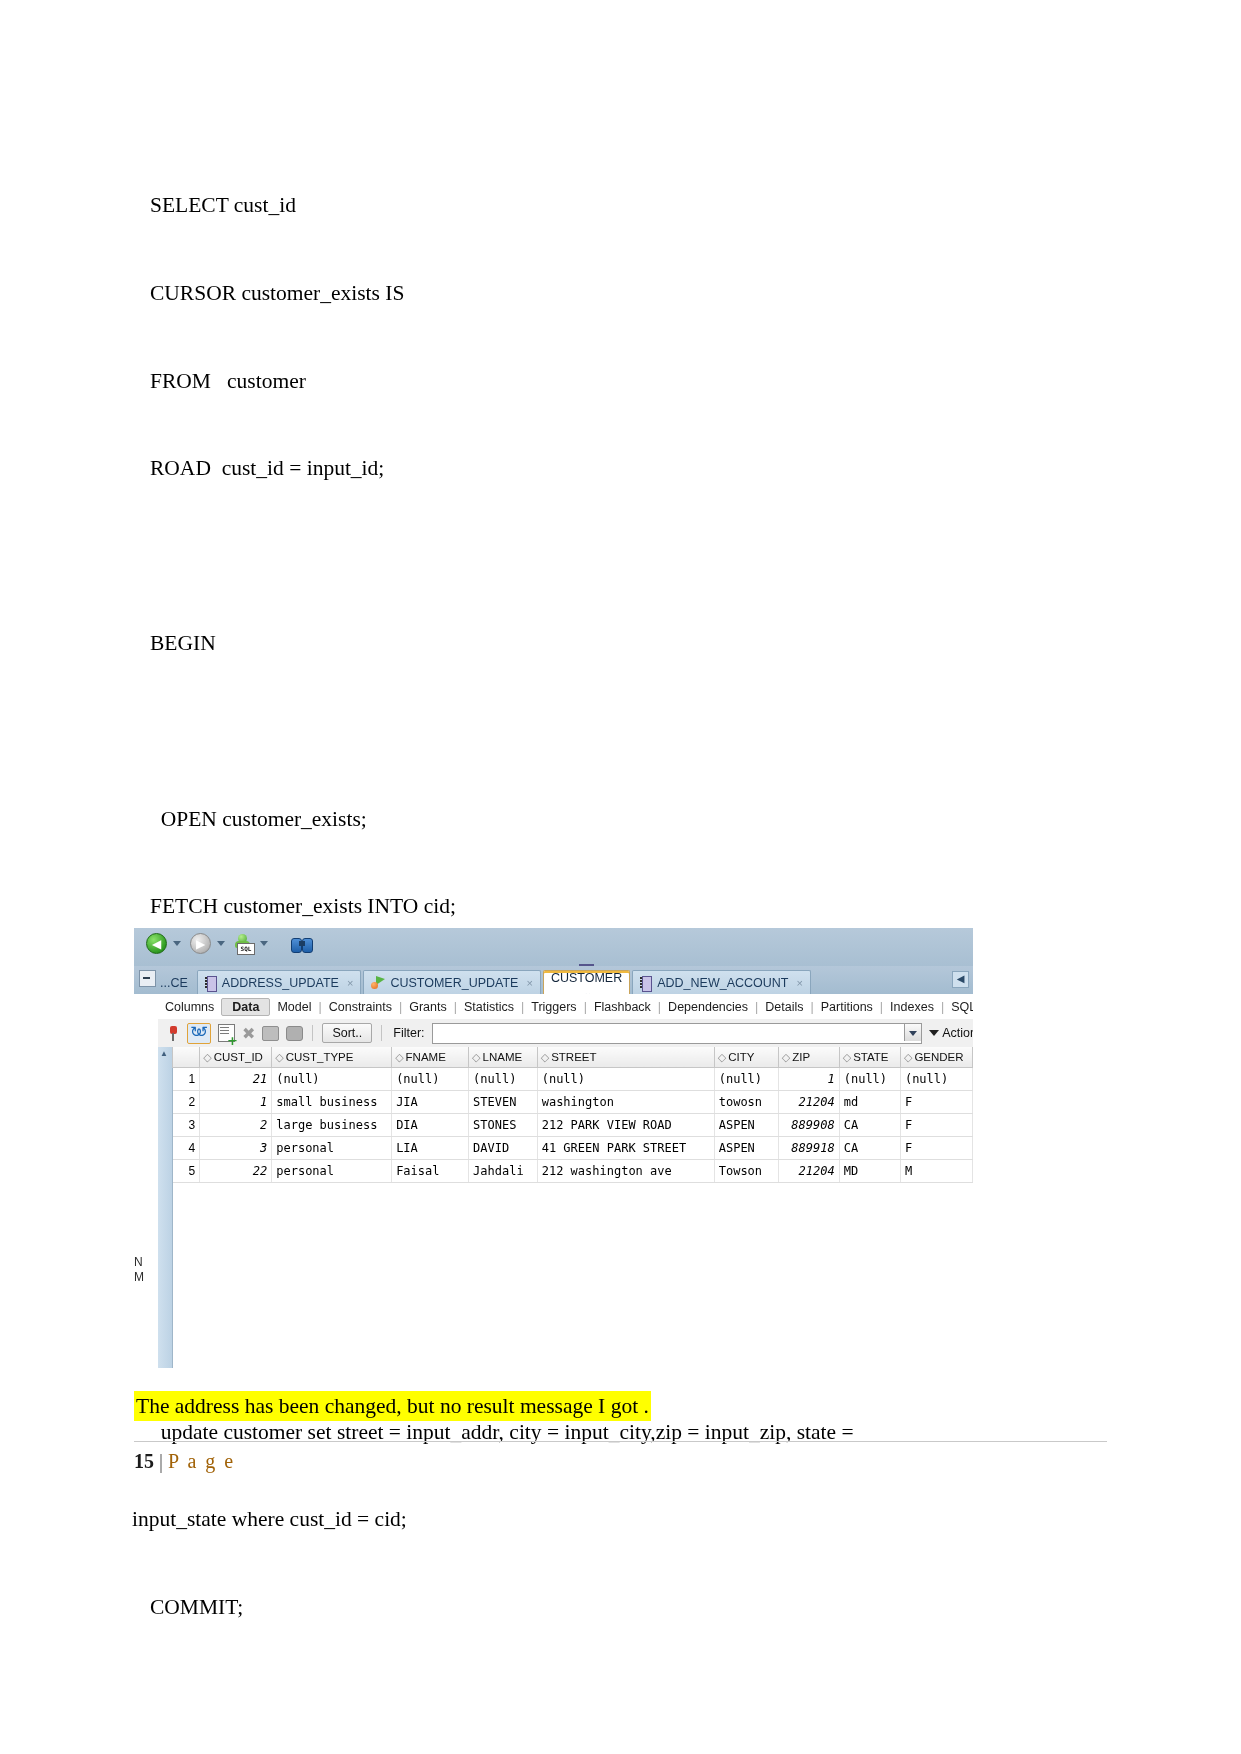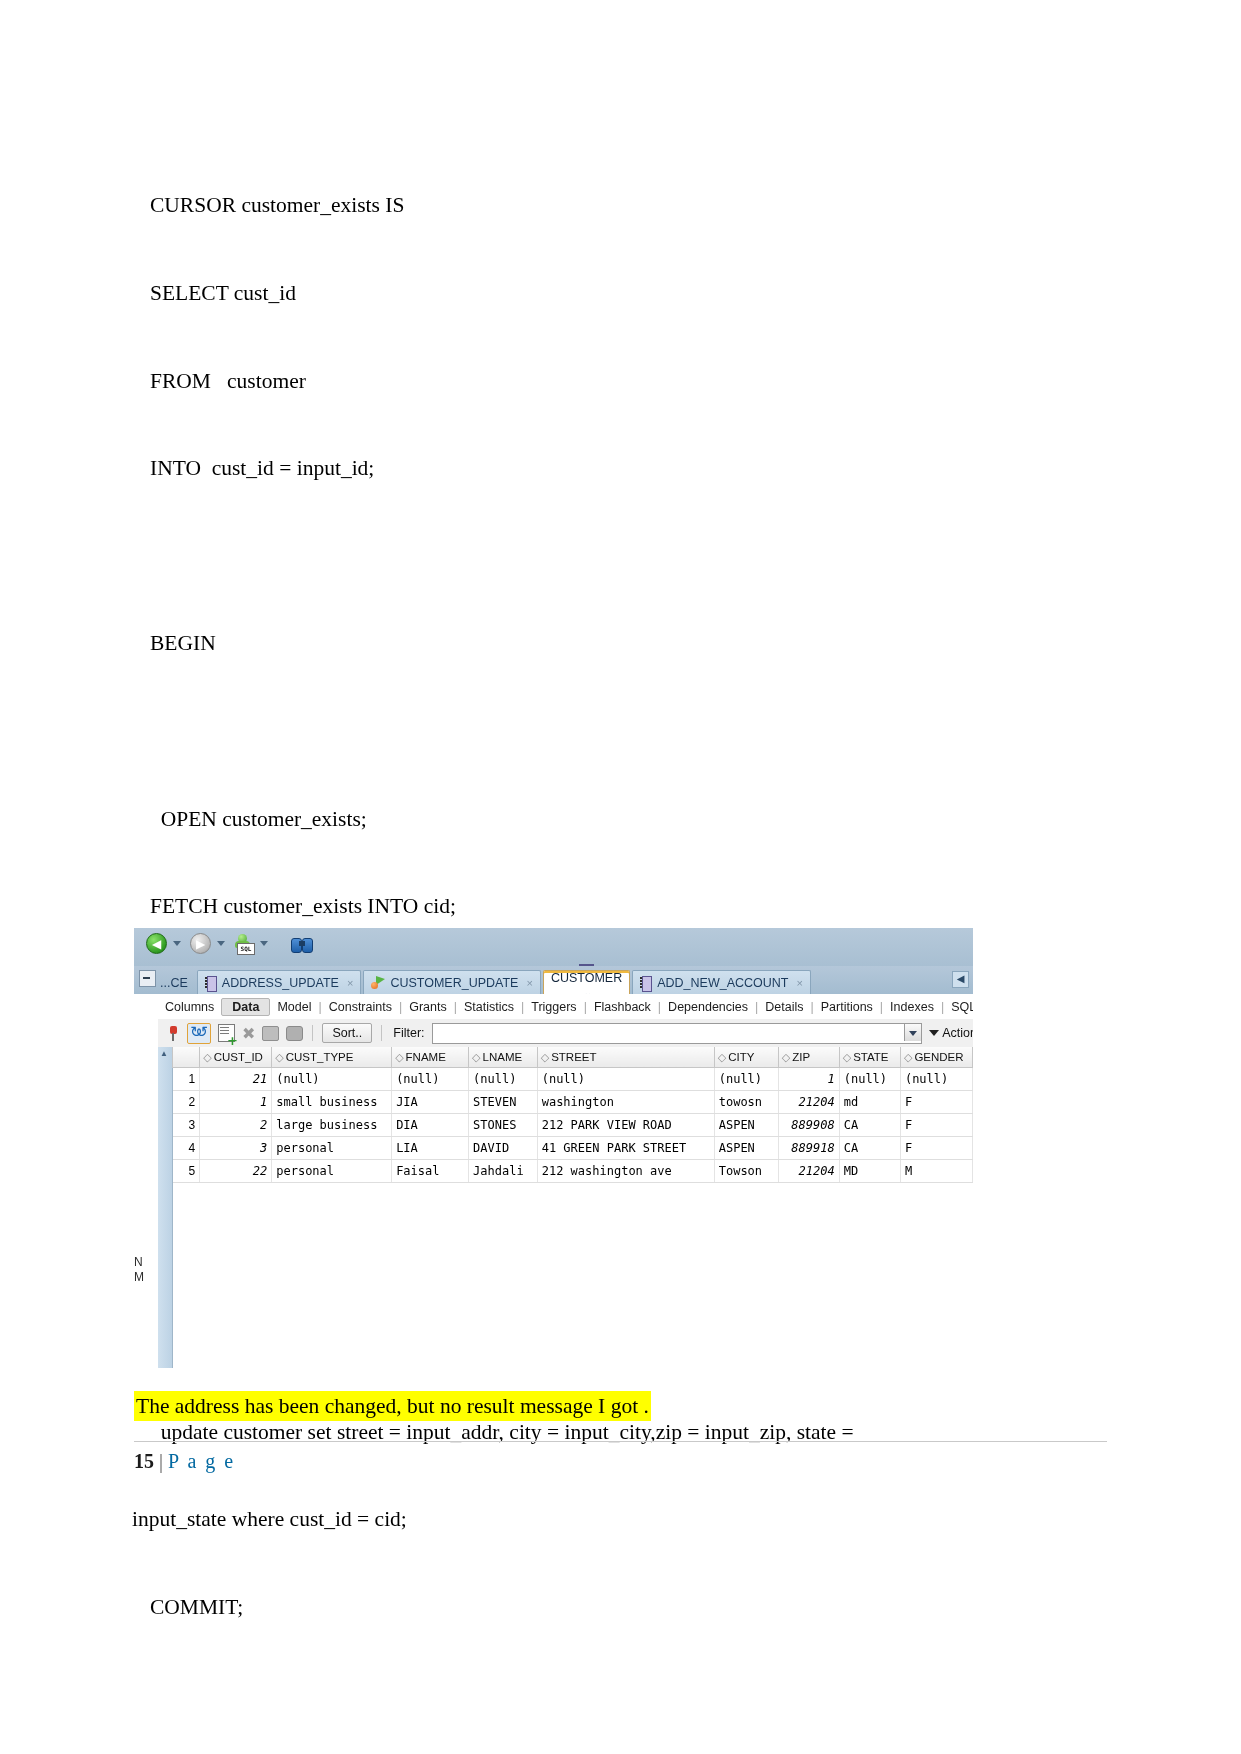--- a/index.html
+++ b/index.html
@@ -178,32 +178,32 @@
     font-size:21.5px;line-height:28px;color:#000;
     background:#ffff00;padding:1px 2px;
   }
   .footer-rule{position:absolute;left:134px;top:1441px;width:973px;height:1px;background:#c9c9c9;}
   .footer{
     position:absolute;left:134px;top:1450px;
     font-size:20px;color:#1b1b1b;
   }
   .footer .pg{font-weight:bold;}
   .footer .bar{color:#5a5a5a;margin:0 5px;}
-  .footer .word{color:#0369a1;letter-spacing:2px;}
+  .footer .word{color:#a16207;letter-spacing:2px;}
 </style>
 </head>
 <body>
 
 <div class="page">
 
   <div class="codeblock">
+    <div class="codeline">SELECT cust_id</div>
     <div class="codeline">CURSOR customer_exists IS</div>
-    <div class="codeline">SELECT cust_id</div>
     <div class="codeline">FROM   customer</div>
-    <div class="codeline">INTO  cust_id = input_id;</div>
+    <div class="codeline">ROAD  cust_id = input_id;</div>
     <div class="codeline"></div>
     <div class="codeline">BEGIN</div>
     <div class="codeline"></div>
     <div class="codeline">  OPEN customer_exists;</div>
     <div class="codeline">FETCH customer_exists INTO cid;</div>
     <div class="codeline"></div>
     <div class="codeline">IF customer_exists%notfound THEN</div>
     <div class="codeline">   RAISE not_found_cust_exception;</div>
     <div class="codeline">END IF;</div>
     <div class="codeline"></div>

